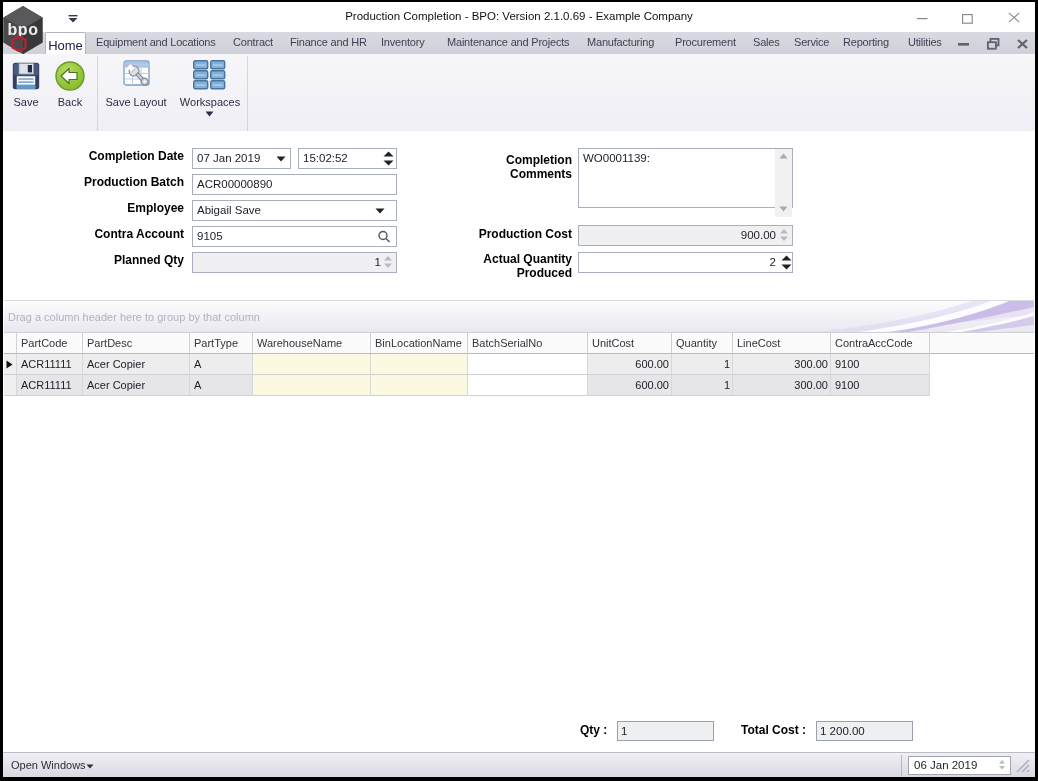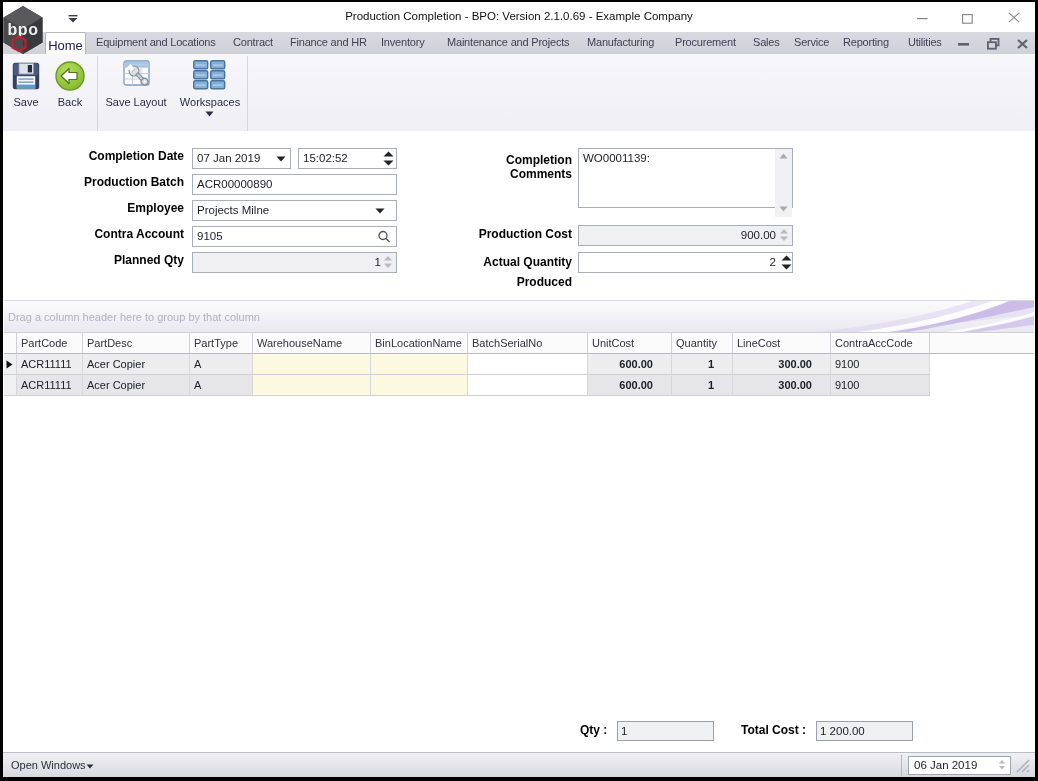--- a/index.html
+++ b/index.html
@@ -22,21 +22,21 @@
 .flabel { position:absolute; font-weight:bold; font-size:12px; color:#000; text-align:right; }
 .field { position:absolute; background:#fff; border:1px solid #a9aebc; font-size:11.5px; color:#1c1d28; line-height:18px; padding-left:4px; white-space:nowrap; overflow:hidden; }
 .field.dis { background:#f0f0f2; }
 .num { text-align:right; }
 svg { display:block; }
 #band { position:absolute; left:1px; top:298px; width:1030px; height:32px; background:linear-gradient(#fcfcfe,#e9e7f0); overflow:hidden; border-top:1px solid #d9d9df; }
 #bandtext { position:absolute; left:4px; top:10px; font-size:11px; color:#b3b1bb; }
 #grid { position:absolute; left:1px; top:330px; width:1030px; height:67px; }
 .hcell { position:absolute; top:0; height:22px; background:#fbfbfc; border-right:1px solid #cfcfd6; border-top:1px solid #cfcfd6; border-bottom:1px solid #b9b9c2; font-size:11px; color:#33343c; line-height:21px; padding-left:4px; }
 .dcell { position:absolute; height:21px; border-right:1px solid #d7d7db; border-bottom:1px solid #cfcfd4; font-size:11px; color:#20212b; line-height:20px; padding-left:4px; white-space:nowrap; }
-.dcell.num { padding-left:0; padding-right:18px;font-weight:bold; }
+.dcell.num { padding-left:0; padding-right:2px; }
 #totals { position:absolute; left:0; top:718px; width:1032px; height:26px; background:#fff; }
 .tlabel { position:absolute; font-weight:bold; font-size:12px; color:#000; }
 .tbox { position:absolute; width:97px; height:20px; background:#eff0f1; border:1px solid #9aa0ad; font-size:11.5px; color:#1c1d28; line-height:18px; padding-left:3px; }
 #statusbar { position:absolute; left:0; top:750px; width:1032px; height:25px; background:linear-gradient(#f0f0f4,#d9d9e1); border-top:1px solid #bcbcc6; }
 </style>
 </head>
 <body>
 <div id="win">
 
   <div id="titlebar">
@@ -173,38 +173,38 @@
     <div class="field" style="left:189px;top:17px;width:99px;height:21px">07 Jan 2019</div>
     <svg class="abs" style="left:273px;top:25px" width="10" height="6" viewBox="0 0 10 6">
         <path d="M0.5 0.5 L9.5 0.5 L5 5.5 Z" fill="#222"></path>
       </svg>
     <div class="field" style="left:295px;top:17px;width:99px;height:21px">15:02:52</div>
     <svg class="abs" style="left:380px;top:20px" width="11" height="15" viewBox="0 0 11 15">
       <path d="M5.5 0.5 L10.5 5.5 L0.5 5.5 Z" fill="#222"></path>
       <path d="M0.5 9.5 L10.5 9.5 L5.5 14.5 Z" fill="#222"></path>
     </svg>
     <div class="field" style="left:189px;top:43px;width:205px;height:21px">ACR00000890</div>
-    <div class="field" style="left:189px;top:69px;width:205px;height:21px">Projects Milne</div>
+    <div class="field" style="left:189px;top:69px;width:205px;height:21px">Abigail Save</div>
     <svg class="abs" style="left:372px;top:77px" width="10" height="6" viewBox="0 0 10 6">
         <path d="M0.5 0.5 L9.5 0.5 L5 5.5 Z" fill="#222"></path>
       </svg>
     <div class="field" style="left:189px;top:95px;width:205px;height:21px">9105</div>
     <svg class="abs" style="left:374px;top:99px" width="14" height="14" viewBox="0 0 14 14">
       <circle cx="6" cy="5.5" r="4" fill="none" stroke="#555" stroke-width="1.4"></circle>
       <path d="M9 8.5 L12.5 12" stroke="#555" stroke-width="1.4"></path>
     </svg>
     <div class="field dis num" style="left:189px;top:121px;width:205px;height:21px;padding-right:15px">1</div>
     <svg class="abs" style="left:380px;top:124px" width="10" height="14" viewBox="0 0 10 14">
       <path d="M5 1 L9 5.5 L1 5.5 Z" fill="#b9bac2"></path>
       <path d="M1 8.5 L9 8.5 L5 13 Z" fill="#b9bac2"></path>
     </svg>
 
     <div class="flabel" style="left:419px;top:22px;width:150px;line-height:14px">Completion<br>Comments</div>
     <div class="flabel" style="left:419px;top:96px;width:150px">Production Cost</div>
-    <div class="flabel" style="left:419px;top:121px;width:150px;line-height:20px">Actual Quantity<br>Produced</div>
+    <div class="flabel" style="left:419px;top:121px;width:150px;line-height:14px">Actual Quantity<br>Produced</div>
 
     <div class="field" style="left:575px;top:17px;width:215px;height:60px">WO0001139:</div>
     <div class="abs" style="left:772px;top:18px;width:17px;height:68px;background:#f1f1f4">
       <svg class="abs" style="left:4px;top:4px" width="9" height="6" viewBox="0 0 9 6">
           <path d="M4.5 0.5 L8.5 5.5 L0.5 5.5 Z" fill="#a9a9b2"></path>
         </svg>
       <svg class="abs" style="left:4px;top:57px" width="9" height="6" viewBox="0 0 9 6">
           <path d="M0.5 0.5 L8.5 0.5 L4.5 5.5 Z" fill="#a9a9b2"></path>
         </svg>
     </div>

